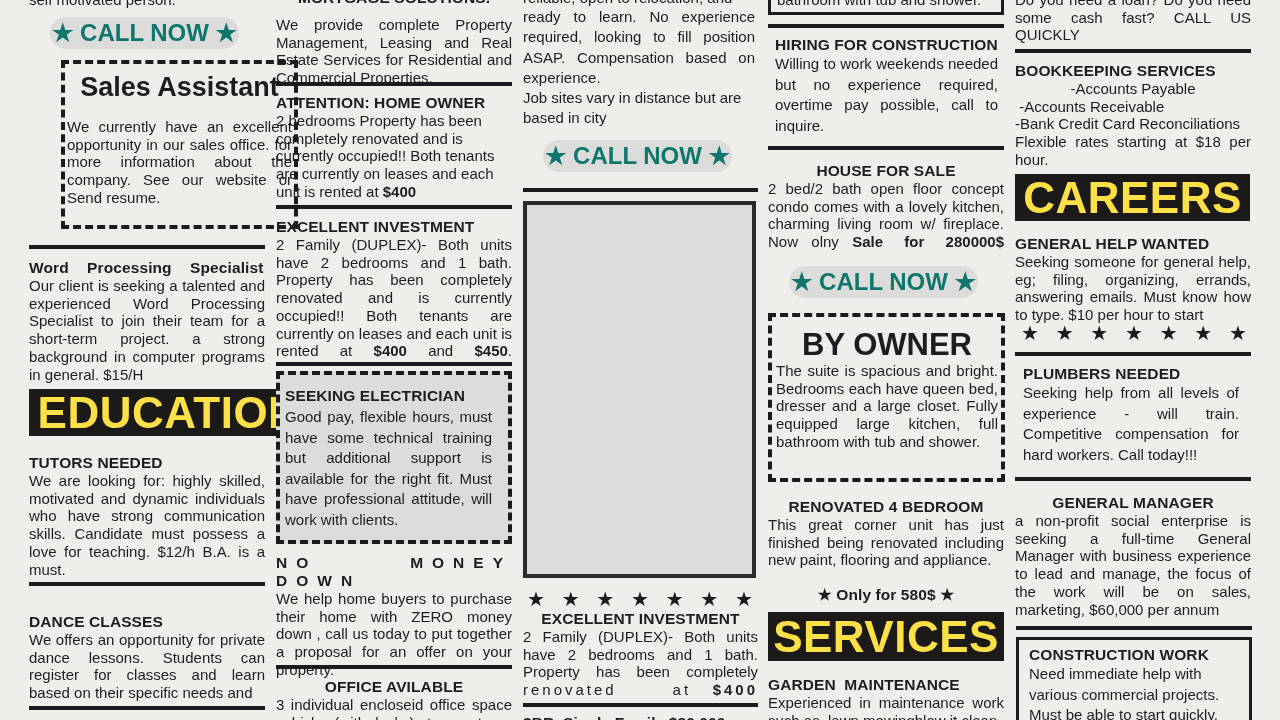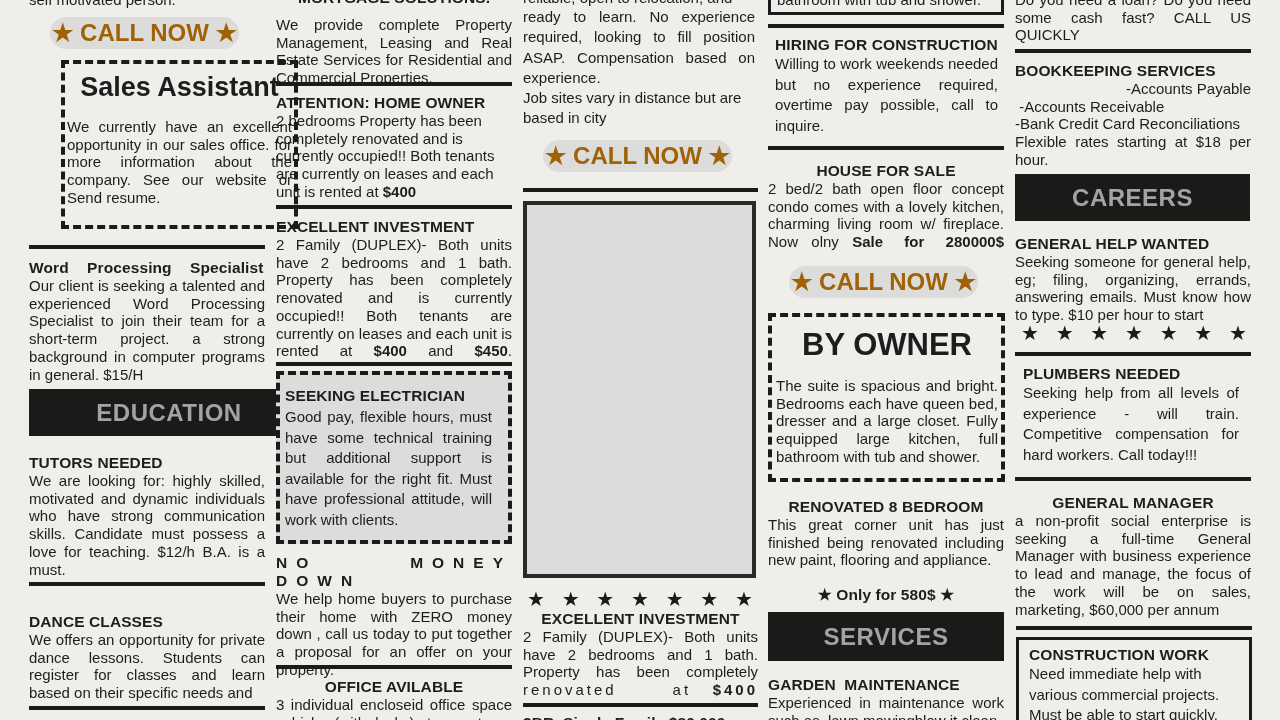--- a/index.html
+++ b/index.html
@@ -5,23 +5,23 @@
   html,body{margin:0;padding:0;}
   body{width:1280px;height:720px;overflow:hidden;position:relative;
     background:#efeeea;font-family:"Liberation Sans",sans-serif;color:#1d1d1d;}
   .col{position:absolute;top:0;}
   .abs{position:absolute;}
   .t{font-size:15px;line-height:17.7px;text-align:justify;margin:0;}
   .h{font-size:15.5px;font-weight:bold;line-height:18px;margin:0;letter-spacing:0.1px;}
   .hc{text-align:center;}
   .rule{position:absolute;height:4px;background:#1b1b1b;}
   .callnow{position:absolute;height:32px;border-radius:16px;background:#dcdcda;
-    font-weight:bold;font-size:24px;line-height:32px;text-align:center;color:#a16207;white-space:nowrap;}
-  .banner{position:absolute;background:#1b1a19;color:#a3a3a3;font-weight:bold;
-    text-align:center;font-size:24px;letter-spacing:0.5px;}
+    font-weight:bold;font-size:24px;line-height:32px;text-align:center;color:#0f766e;white-space:nowrap;}
+  .banner{position:absolute;background:#1b1a19;color:#fde047;font-weight:bold;
+    text-align:center;font-size:44px;letter-spacing:0.5px;}
   .dashed{position:absolute;border:4px dashed #1b1b1b;box-sizing:border-box;}
   .stars{position:absolute;display:flex;justify-content:space-between;font-size:20px;line-height:20px;color:#1b1b1b;}
   .photo{position:absolute;border:4px solid #2a2a2a;background:#dcdcdb;box-sizing:border-box;}
   .solidbox{position:absolute;border:3px solid #1b1b1b;box-sizing:border-box;}
   .spaced{letter-spacing:3px;}
   .wide{letter-spacing:9px;}
 </style>
 </head>
 <body>
 
@@ -116,41 +116,41 @@
     <p class="h">HIRING FOR CONSTRUCTION</p>
     <p class="t" style="line-height:20.5px;">Willing to work weekends needed but no experience required, overtime pay possible, call to inquire.</p>
   </div>
   <div class="rule" style="top:146px;left:0;width:236px;"></div>
   <div class="abs" style="top:162px;left:0;width:236px;">
     <p class="h hc">HOUSE FOR SALE</p>
     <p class="t" style="text-align-last:justify;"><span>2 bed/2 bath open floor concept condo comes with a lovely kitchen, charming living room w/ fireplace. Now olny </span><b style="word-spacing:8px;">Sale for 280000$</b></p>
   </div>
   <div class="callnow" style="top:266px;left:21px;width:189px;">★  CALL NOW  ★</div>
   <div class="dashed" style="top:313px;left:0;width:237px;height:169px;padding:12px 3px 0 4px;">
-    <div class="hc" style="font-size:31px;font-weight:bold;line-height:32px;margin-bottom:16px;">BY OWNER</div>
+    <div class="hc" style="font-size:31px;font-weight:bold;line-height:32px;margin-bottom:1px;">BY OWNER</div>
     <p class="t">The suite is spacious and bright. Bedrooms each have queen bed, dresser and a large closet. Fully equipped large kitchen, full bathroom with tub and shower.</p>
   </div>
   <div class="abs" style="top:498px;left:0;width:236px;">
-    <p class="h hc">RENOVATED 8 BEDROOM</p>
+    <p class="h hc">RENOVATED 4 BEDROOM</p>
     <p class="t">This great corner unit has just finished being renovated including new paint, flooring and appliance.</p>
     <p class="h hc" style="margin-top:17px;">★  Only for 580$  ★</p>
   </div>
   <div class="banner" style="top:612px;left:0;width:236px;height:49px;line-height:49px;">SERVICES</div>
   <div class="abs" style="top:676px;left:0;width:236px;">
     <p class="h" style="word-spacing:4px;">GARDEN  MAINTENANCE</p>
     <p class="t">Experienced in maintenance work such as, lawn mowingblow it clean</p>
   </div>
 </div>
 
 <div class="col" style="left:1015px;width:236px;">
   <p class="t abs" style="top:-9px;left:0;width:236px;">Do you need a loan? Do you need some cash fast? CALL US QUICKLY</p>
   <div class="rule" style="top:49px;left:0;width:236px;"></div>
   <div class="abs" style="top:62px;left:0;width:236px;">
     <p class="h">BOOKKEEPING SERVICES</p>
-    <p class="t" style="text-align:right;white-space:pre;">-Accounts Payable</p>
+    <p class="t" style="text-align:center;white-space:pre;">-Accounts Payable</p>
     <p class="t" style="text-align:left;white-space:pre;"> -Accounts Receivable</p>
     <p class="t" style="text-align:left;white-space:pre;">-Bank Credit Card Reconciliations</p>
     <p class="t">Flexible rates starting at $18 per hour.</p>
   </div>
   <div class="banner" style="top:174px;left:0;width:235px;height:47px;line-height:47px;">CAREERS</div>
   <div class="abs" style="top:235px;left:0;width:236px;">
     <p class="h">GENERAL HELP WANTED</p>
     <p class="t">Seeking someone for general help, eg; filing, organizing, errands, answering emails. Must know how to type.   $10 per hour to start</p>
   </div>
   <div class="stars" style="top:323px;left:6px;width:226px;">

